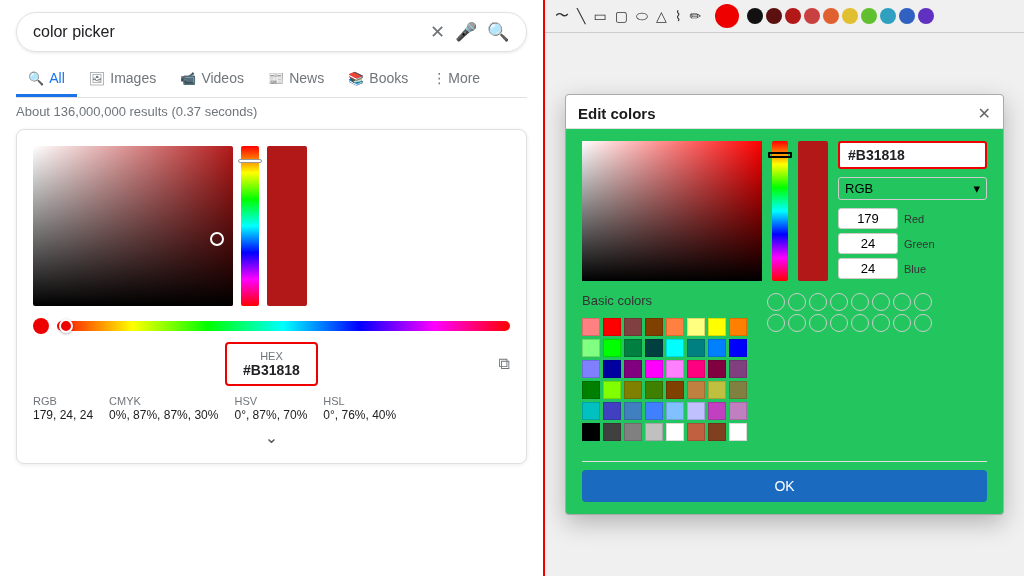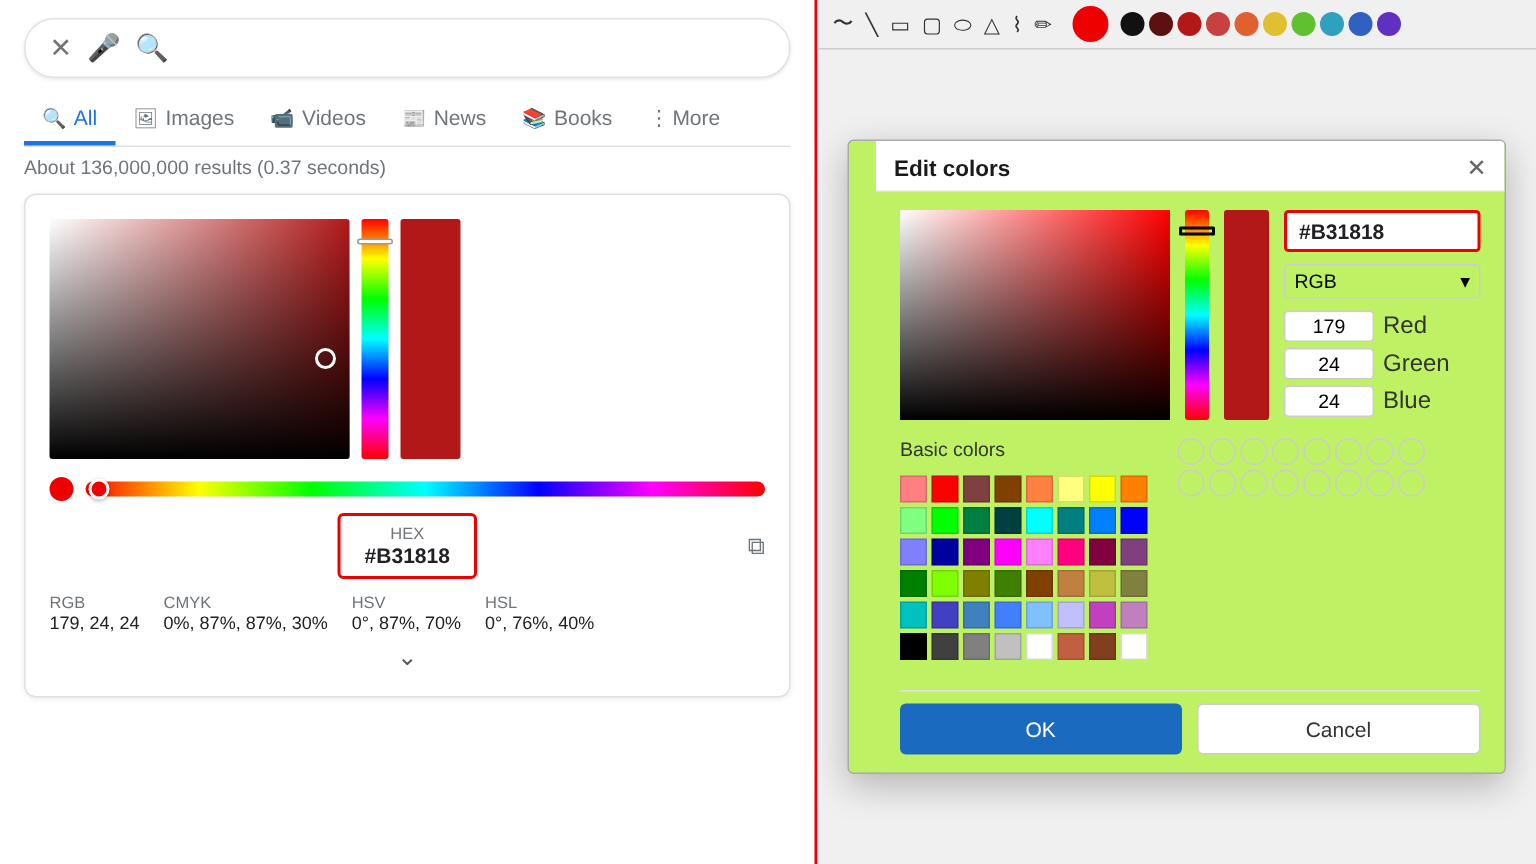--- a/index.html
+++ b/index.html
@@ -271,27 +271,26 @@
     
     .dialog-overlay {
       flex: 1;
       display: flex;
       align-items: center;
       justify-content: center;
       padding: 20px;
     }
 
     .dialog {
-      background: #bef264;
+      background: #22c55e;
       border: 1px solid #aaa;
       border-radius: 4px;
       box-shadow: 0 8px 24px rgba(0,0,0,0.25);
       width: 504px;
       overflow: hidden;
-      padding-left: 18px;
     }
 
     .dialog-titlebar {
       background: #fff;
       padding: 10px 12px 6px;
       display: flex;
       justify-content: space-between;
       align-items: center;
       border-bottom: 1px solid #e0e0e0;
     }
@@ -401,21 +400,21 @@
     }
     .rgb-field-input {
       width: 60px;
       border: 1px solid #ccc;
       border-radius: 3px;
       padding: 2px 4px;
       font-size: 13px;
       text-align: center;
     }
     .rgb-field-label {
-      font-size: 16px;
+      font-size: 11px;
       color: #333;
     }
 
     .basic-colors-section {
       margin-bottom: 10px;
     }
     .section-header {
       display: flex;
       justify-content: space-between;
       align-items: center;
@@ -495,20 +494,21 @@
       font-size: 16px;
       margin-top: 6px;
     }
   </style>
 </head>
 <body>
 
 <div class="left-panel">
 
   <div class="search-bar">
+    <input class="search-input" type="text" value="color picker" style="">
     <div class="search-icons">
       <span class="search-icon-x">✕</span>
       <span class="search-icon-mic">🎤</span>
       <span class="search-icon-lens">🔍</span>
     </div>
   </div>
 
   <div class="nav-tabs">
     <div class="nav-tab active">
       <span class="nav-tab-icon">🔍</span>
@@ -749,18 +749,17 @@
                 <div class="custom-swatch"></div>
                 <div class="custom-swatch"></div>
                 <div class="custom-swatch"></div>
               </div>
             </div>
           </div>
         </div>
 
         <div class="dialog-buttons">
           <button class="btn-ok">OK</button>
-          <button class="btn-cancel">Cancel</button>
         </div>
       </div>
     </div>
   </div>
 </div>
 
 </body></html>

